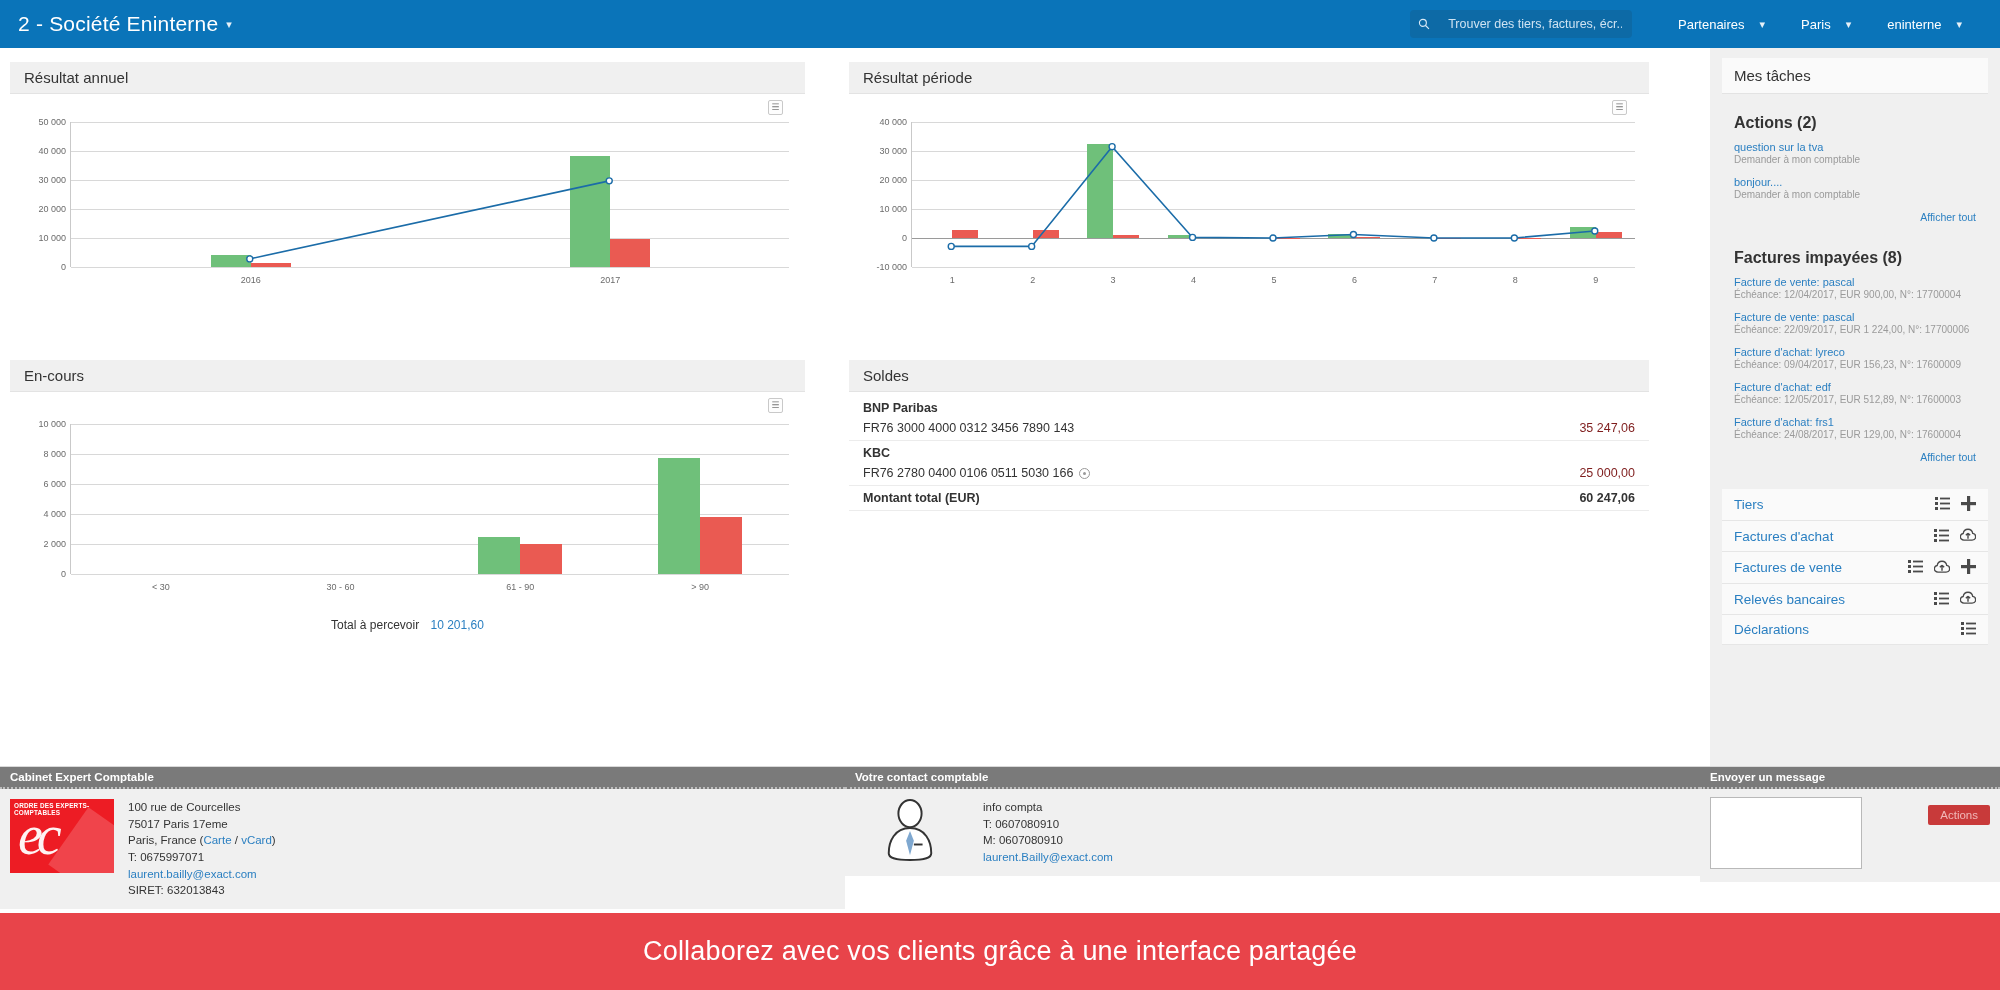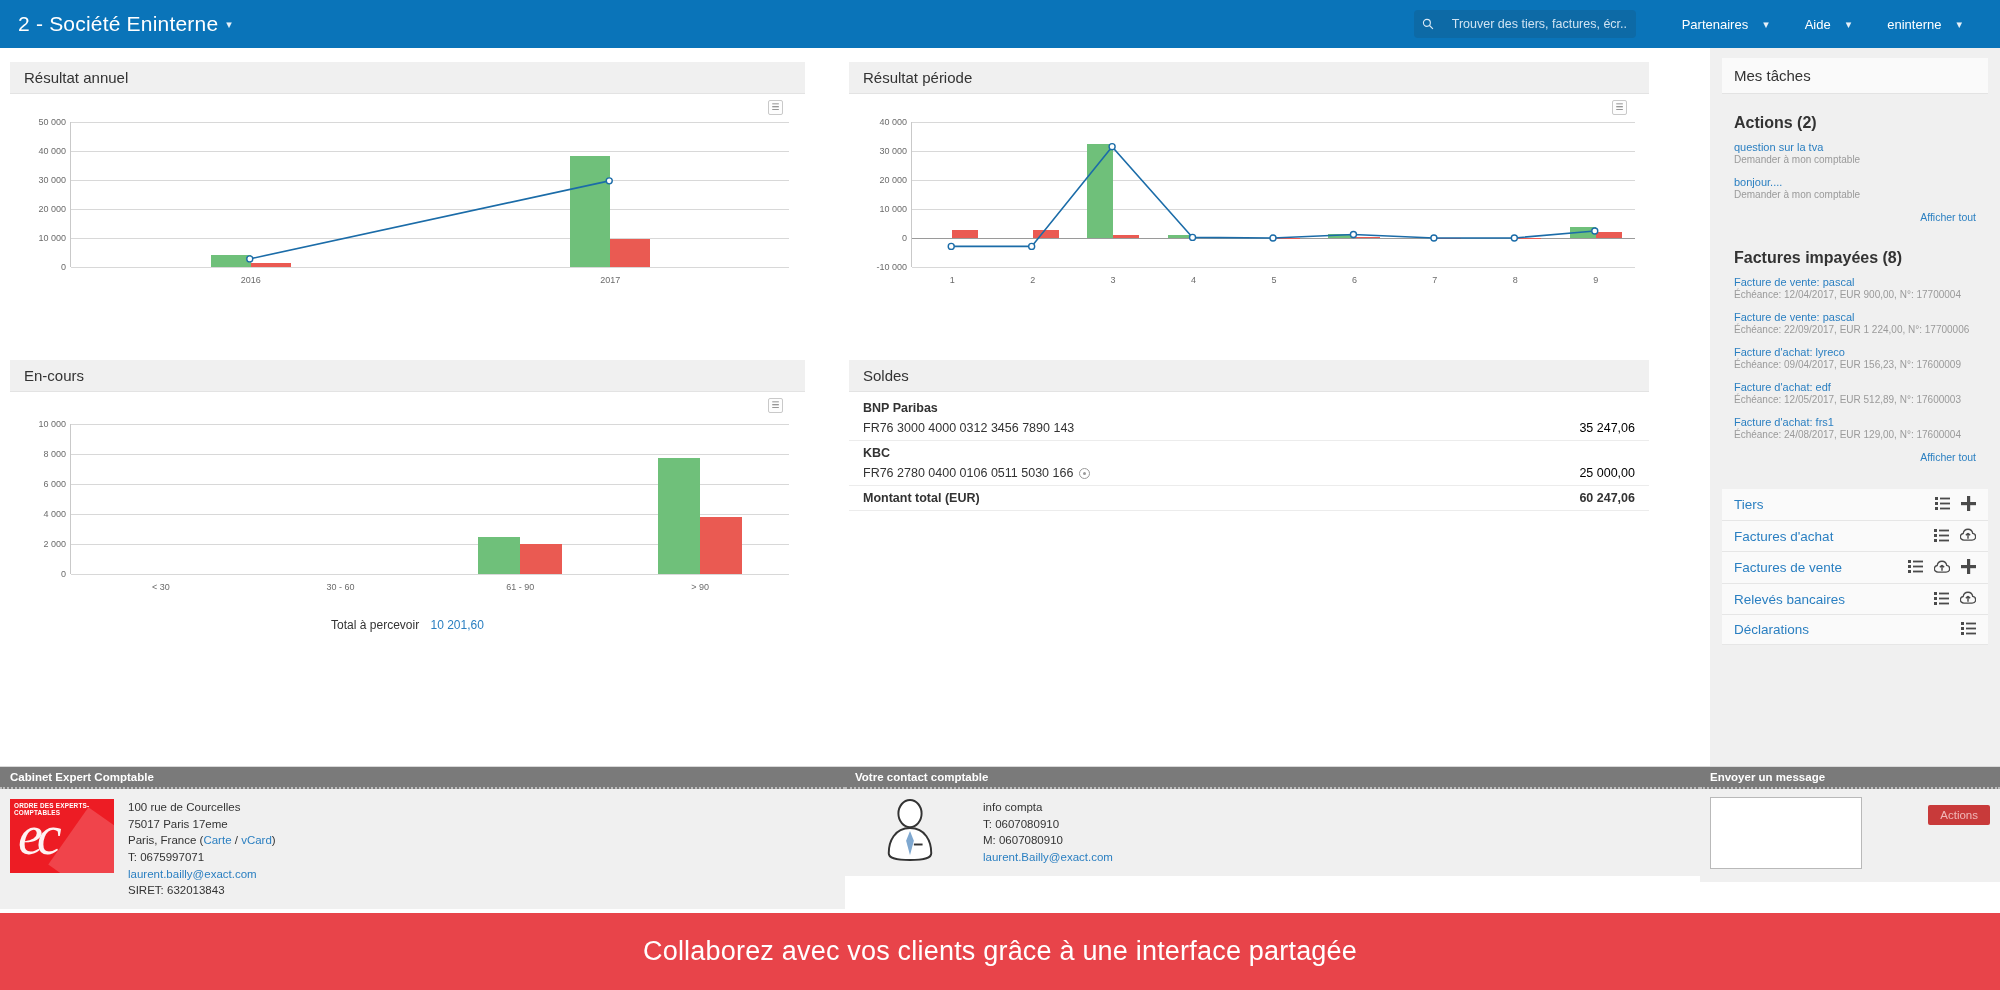--- a/index.html
+++ b/index.html
@@ -122,21 +122,21 @@
   .totals div { margin: 3px 0; }
   .totals .val { color: #2a7fc1; margin-left: 8px; }
   
   .soldes-row {
     display: flex; justify-content: space-between;
     padding: 5px 14px 5px 14px;
     border-bottom: 1px solid #ececec;
     font-size: 12.5px;
   }
   .soldes-bank { font-weight: bold; border-bottom: none; padding-bottom: 1px; }
-  .soldes-amt { color: #000000; }
+  .soldes-amt { color: #7f1d1d; }
   .soldes-total { font-weight: bold; }
   .soldes-total .soldes-amt { color: #333; }
   .eye {
     display: inline-block; width: 11px; height: 11px;
     border: 1px solid #999; border-radius: 50%;
     position: relative; top: 2px; margin-left: 6px;
   }
   .eye::after {
     content: ""; position: absolute; width: 3px; height: 3px;
     background: #999; border-radius: 50%; left: 3px; top: 3px;
@@ -241,21 +241,21 @@
           <circle cx="6.5" cy="6.5" r="4.6" fill="none" stroke="#dbeaf6" stroke-width="1.5"></circle>
           <line x1="10" y1="10" x2="14.5" y2="14.5" stroke="#dbeaf6" stroke-width="1.5"></line>
         </svg>
         <input type="text" placeholder="Trouver des tiers, factures, écr..." style="">
       </div>
       <div class="navitem">
         <span>Partenaires</span>
         <span class="caret">▾</span>
       </div>
       <div class="navitem">
-        <span>Aide</span>
+        <span>Paris</span>
         <span class="caret">▾</span>
       </div>
       <div class="navitem">
         <span>eninterne</span>
         <span class="caret">▾</span>
       </div>
     </div>
   </div>
 
 

